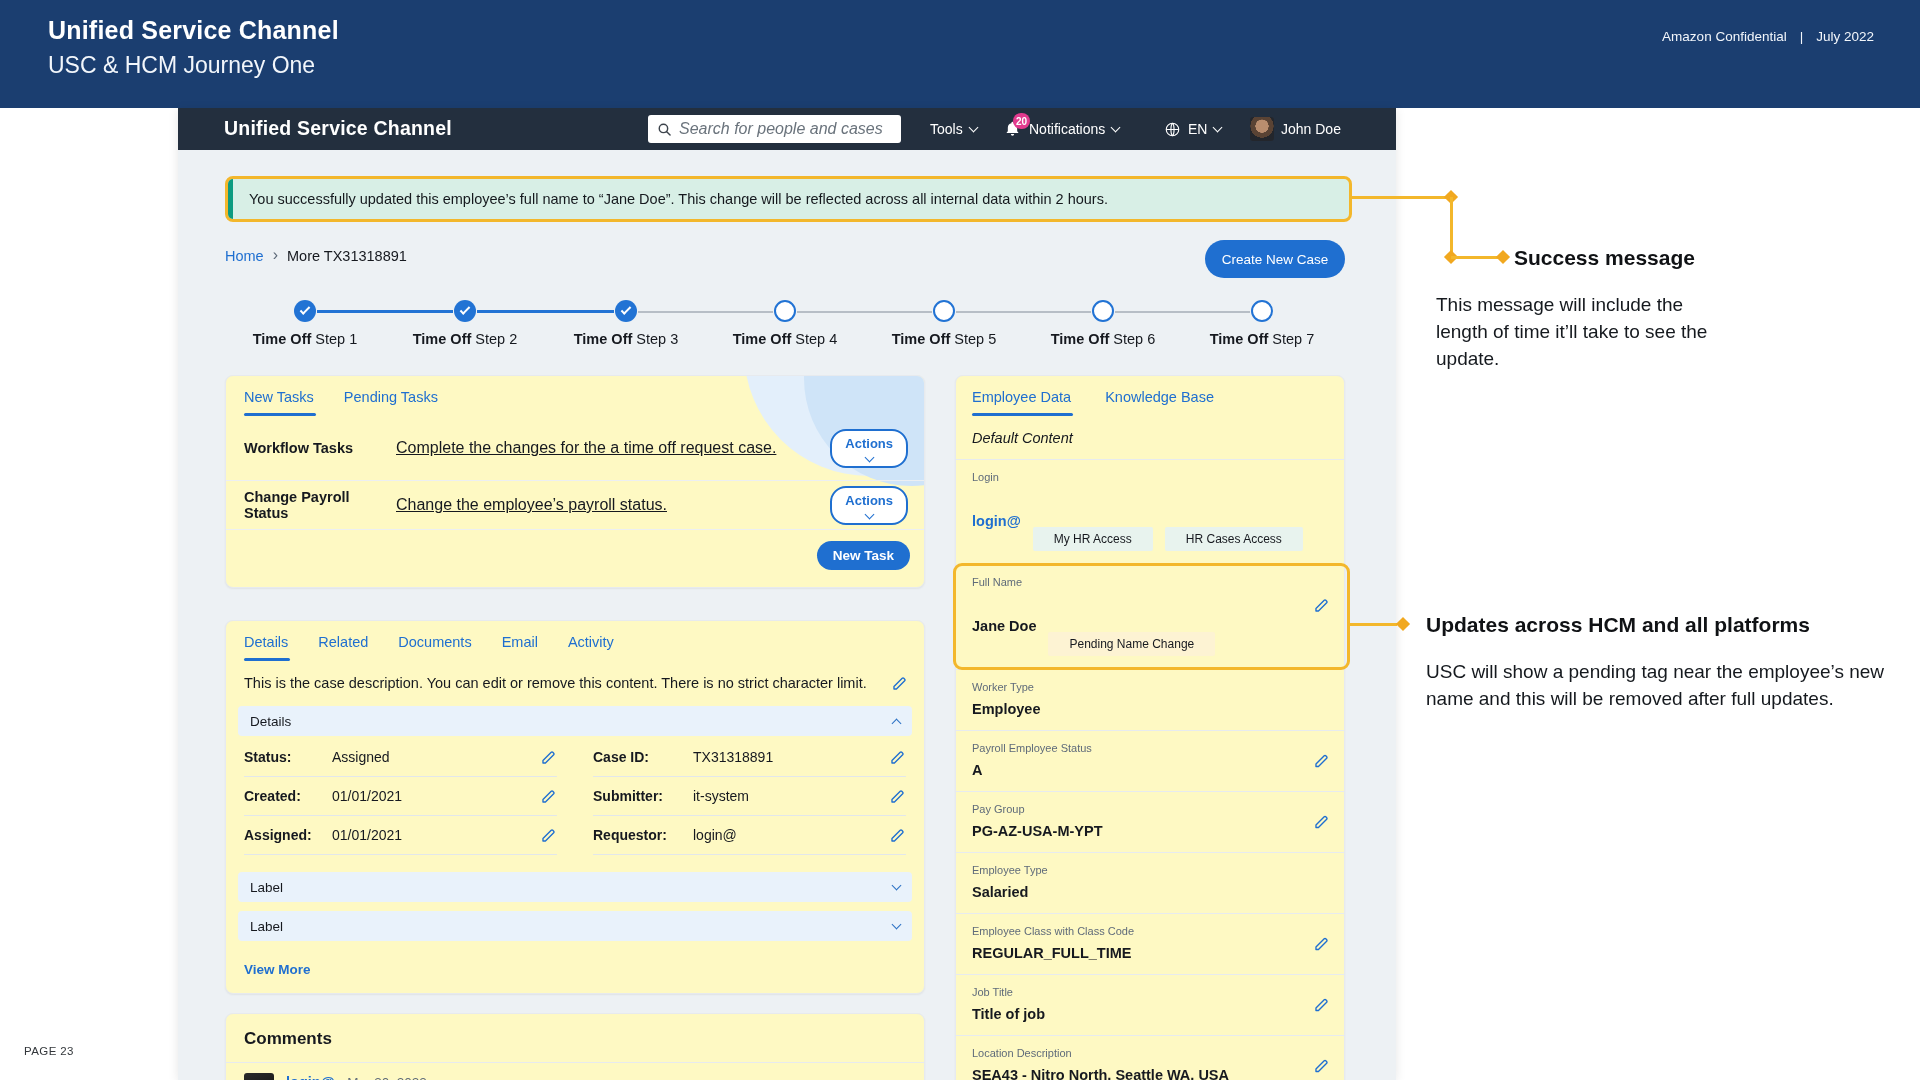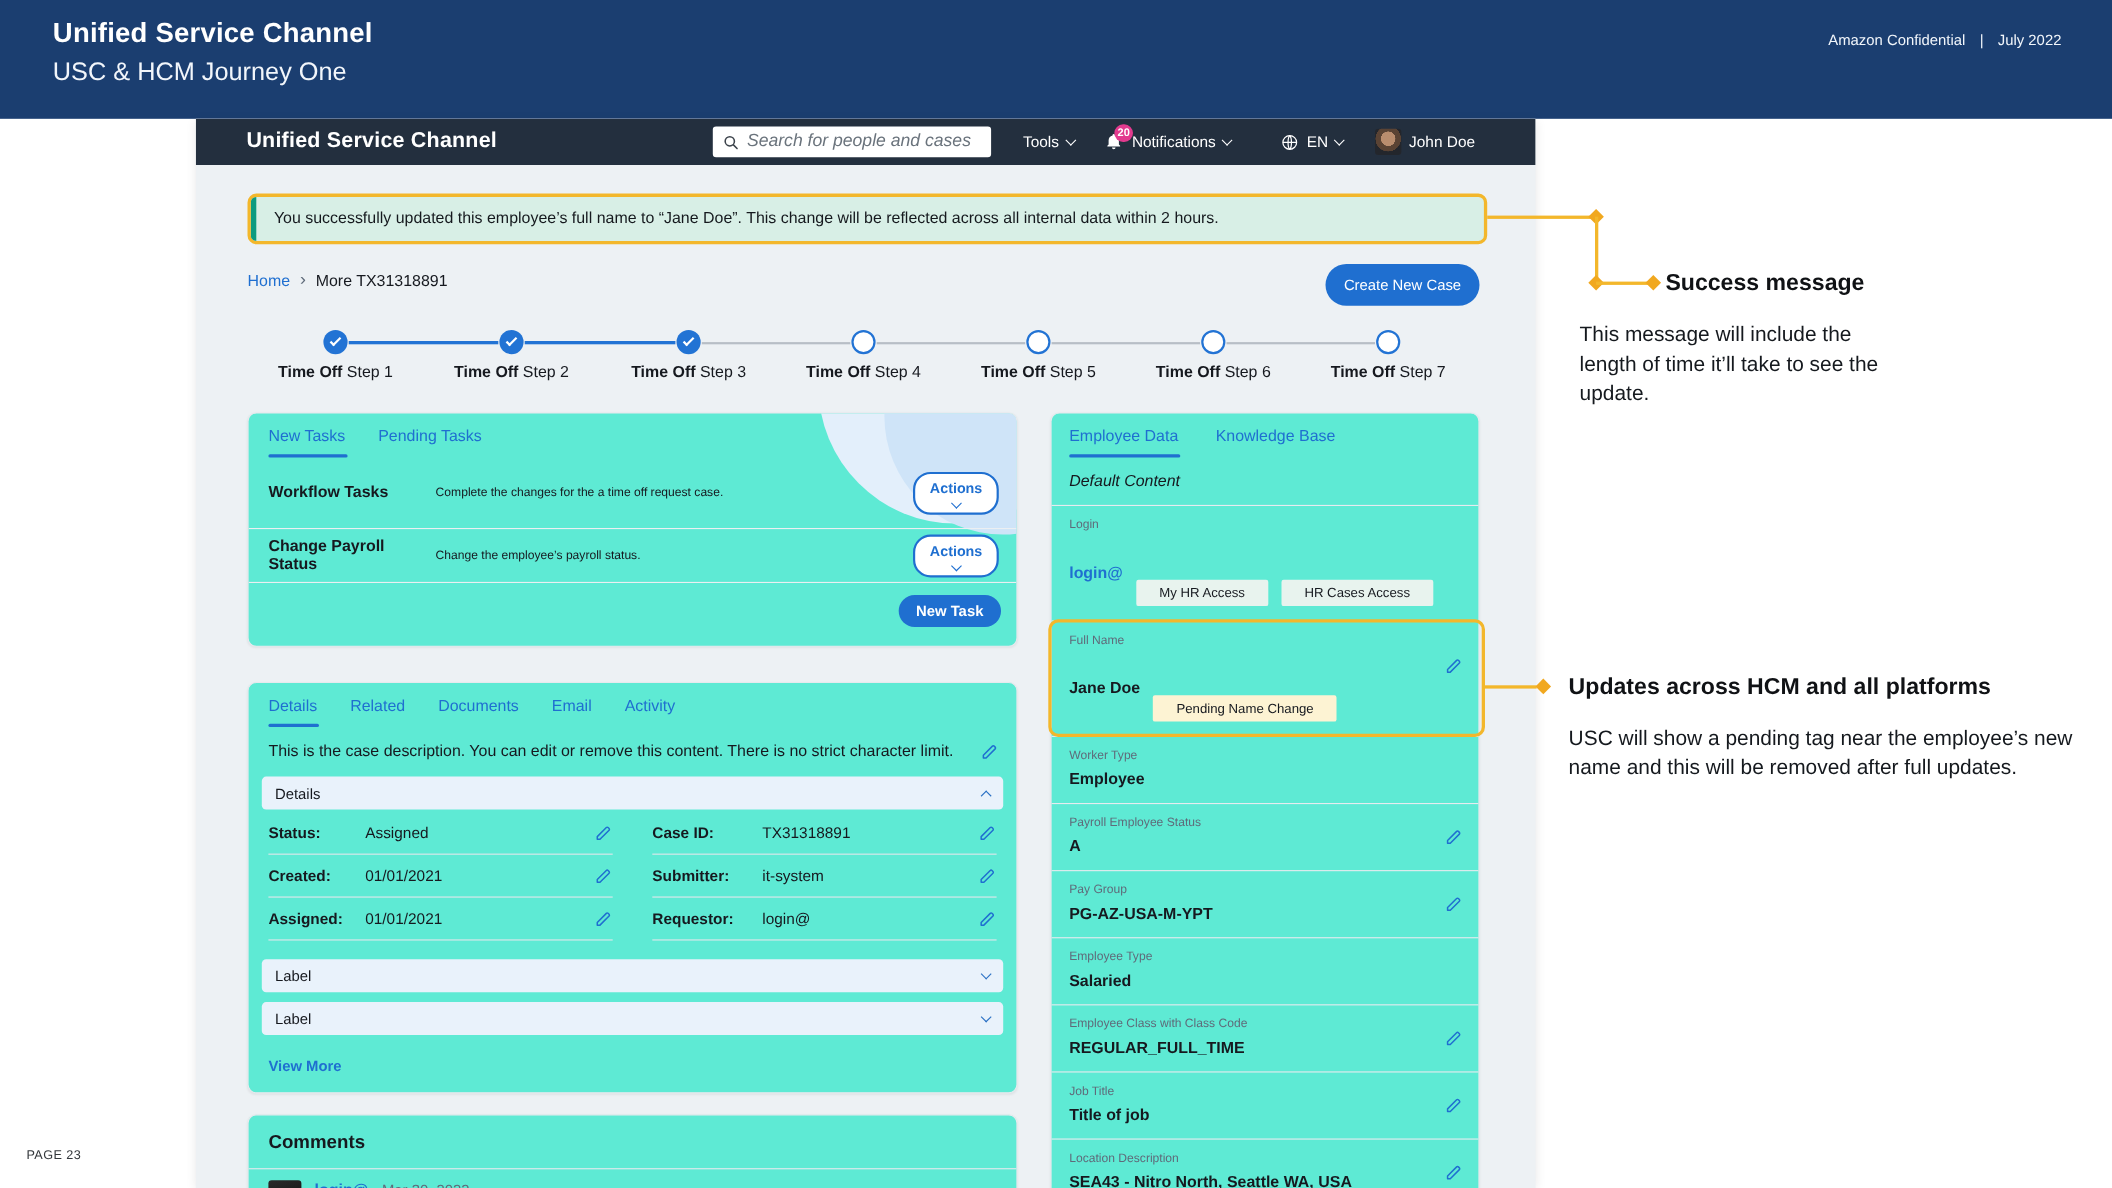--- a/index.html
+++ b/index.html
@@ -47,38 +47,38 @@
   .seg { position:absolute; top:10px; height:3px; background:#2273d4; }
   .seg.todo { background:#b7bec6; height:2px; top:10.5px; }
   .step-dot { position:absolute; top:0; width:22px; height:22px; border-radius:50%; transform:translateX(-50%); cursor:pointer; }
   .step-dot.complete { background:#2273d4; display:flex; align-items:center; justify-content:center; }
   .step-dot.upcoming { background:#fff; border:2.5px solid #2273d4; }
   .check { width:10px; height:5px; border-left:2.5px solid #fff; border-bottom:2.5px solid #fff; transform:rotate(-45deg); margin-top:-3px; }
   .step-label { position:absolute; top:31px; transform:translateX(-50%); font-size:14.5px; white-space:nowrap; color:#16191f; }
   .step-label b { font-weight:700; }
 
   
-  .card { position:absolute; background:#5eead4; border-radius:8px; border:1px solid #e7eaee; box-shadow:0 1px 2px rgba(15,17,17,.06); }
+  .card { position:absolute; background:#fef9c3; border-radius:8px; border:1px solid #e7eaee; box-shadow:0 1px 2px rgba(15,17,17,.06); }
   .card-tasks    { left:47px;  top:267px; width:700px; height:213px; overflow:hidden; }
   .card-details  { left:47px;  top:512px; width:700px; height:374px; }
   .card-comments { left:47px;  top:905px; width:700px; height:180px; }
   .card-emp      { left:777px; top:267px; width:390px; height:810px; }
 
   .tabs { display:flex; gap:30px; padding:13px 18px 0; position:relative; z-index:1; }
   .tab { color:#1f6fd0; font-size:14.5px; padding-bottom:11px; position:relative; cursor:pointer; white-space:nowrap; }
   .tab.active { font-weight:500; }
   .tab.active::after { content:""; position:absolute; left:0; right:-2px; bottom:0; height:3.5px; border-radius:2px; background:#1f6fd0; }
 
   .deco1 { position:absolute; right:-70px; top:-150px; width:250px; height:250px; border-radius:50%; background:#e3effb; }
   .deco2 { position:absolute; right:-95px; top:-105px; width:215px; height:215px; border-radius:50%; background:#cfe4f8; }
 
   .trow { display:flex; align-items:center; padding:0 16px 0 18px; position:relative; z-index:1; }
   .trow1 { height:64px; } .trow2 { height:49px; border-top:1px solid #eceff2; }
   .tname { width:152px; font-weight:700; font-size:14.5px; }
-  .tdesc { flex:1; font-size:11px; }
+  .tdesc { flex:1; font-size:16px;text-decoration:underline; }
   .btn-outline { display:flex; align-items:center; gap:7px; color:#1f6fd0; border:2px solid #1f6fd0; border-radius:16px; background:#fff; padding:5px 13px; font-size:13px; font-weight:700; font-family:inherit; cursor:pointer;flex-direction:column; }
   .tfoot { display:flex; justify-content:flex-end; align-items:center; border-top:1px solid #eceff2; height:52px; padding:0 14px; position:relative; z-index:1; }
   .new-task { height:29px; padding:0 16px; border-radius:15px; font-weight:600; }
 
   .edit-ic { width:17px; height:17px; color:#1f6fd0; flex:none; cursor:pointer; }
   .desc-row { display:flex; align-items:flex-start; gap:10px; padding:14px 16px 0 18px; font-size:14.5px; }
   .desc-text { flex:1; }
   .accordion { margin:14px 12px 0; background:#e9f2fb; border-radius:4px; height:30px; display:flex; align-items:center; justify-content:space-between; padding:0 12px; font-size:13.5px; cursor:pointer; }
   .acc-chev { color:#2b71c4; }
   .dfields { display:grid; grid-template-columns:1fr 1fr; column-gap:36px; margin:2px 18px 0; }

